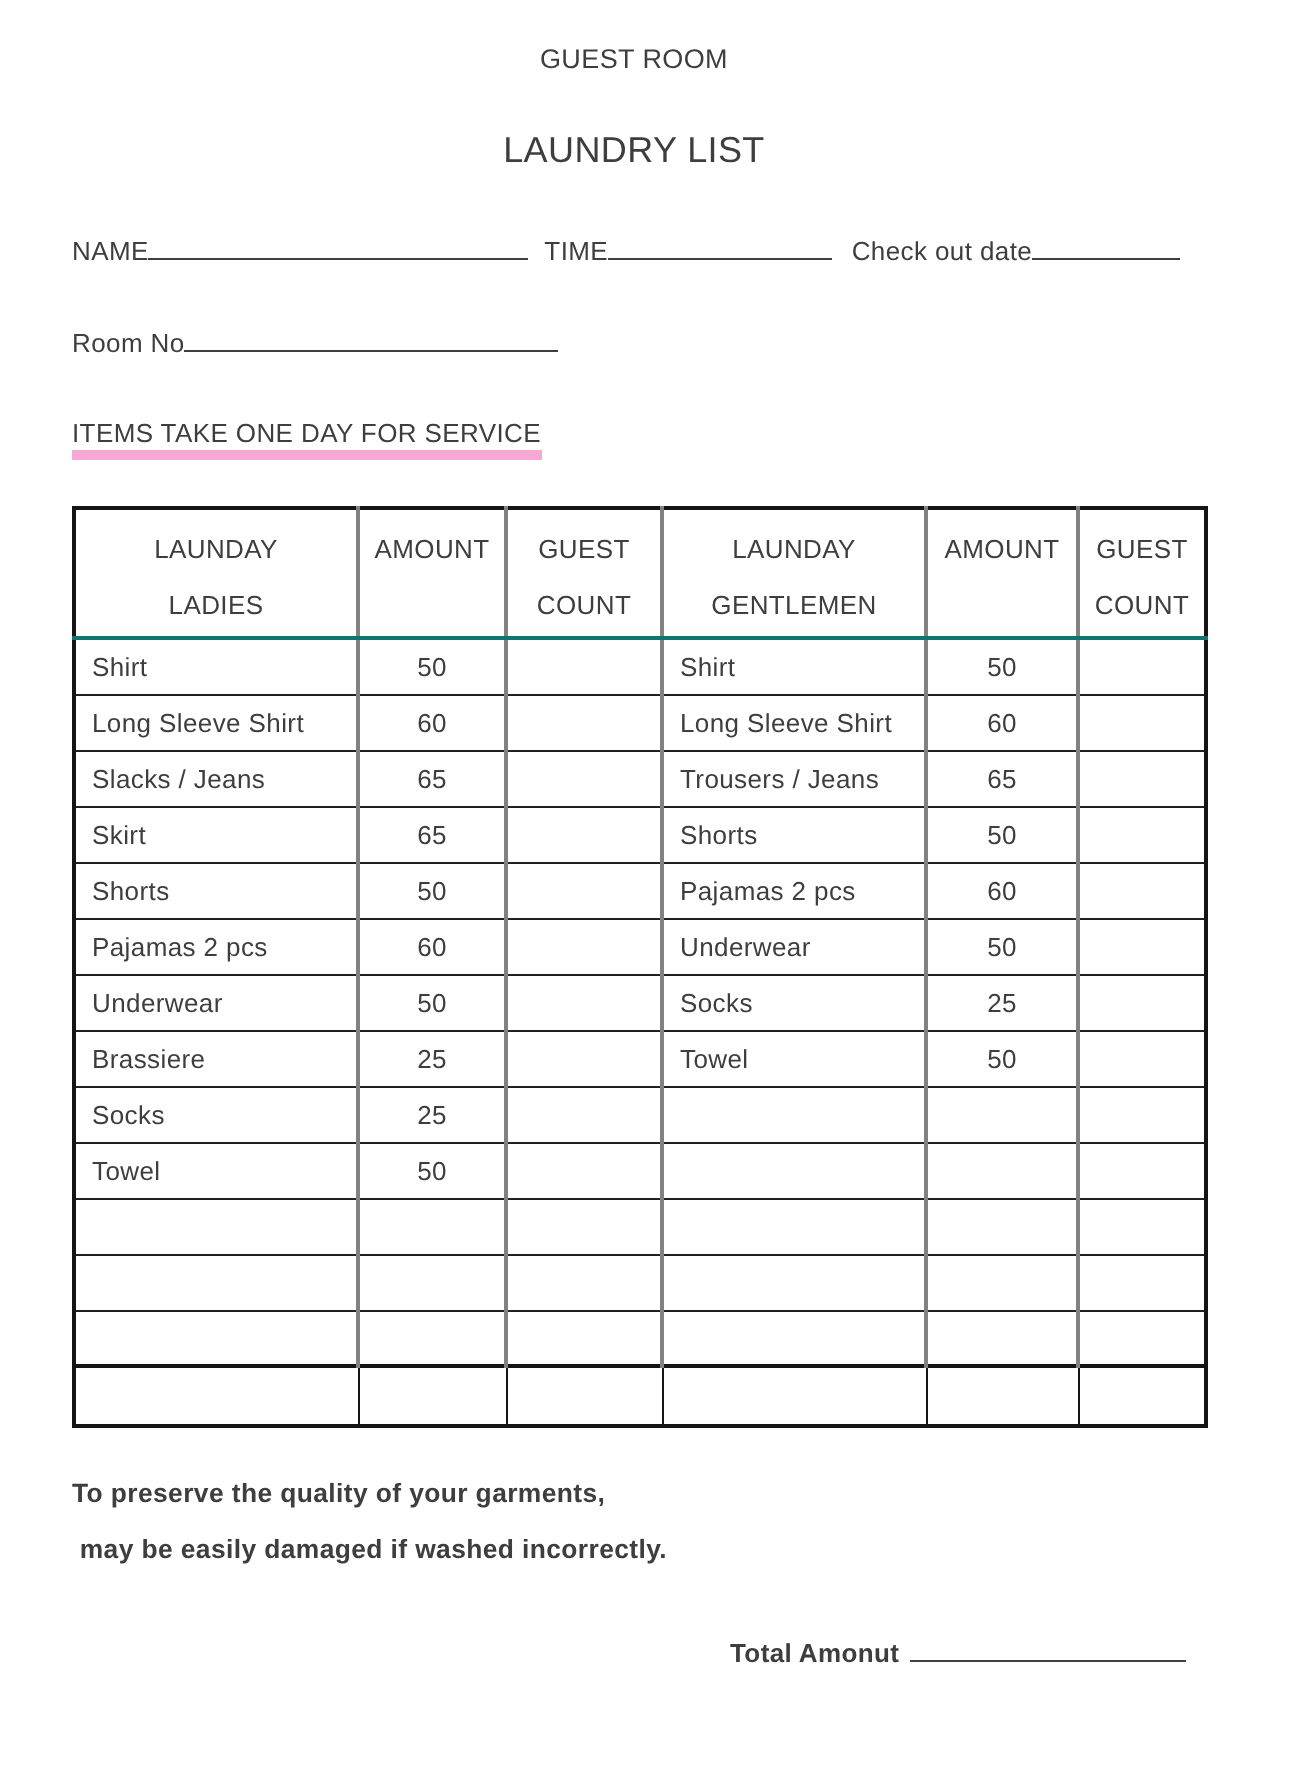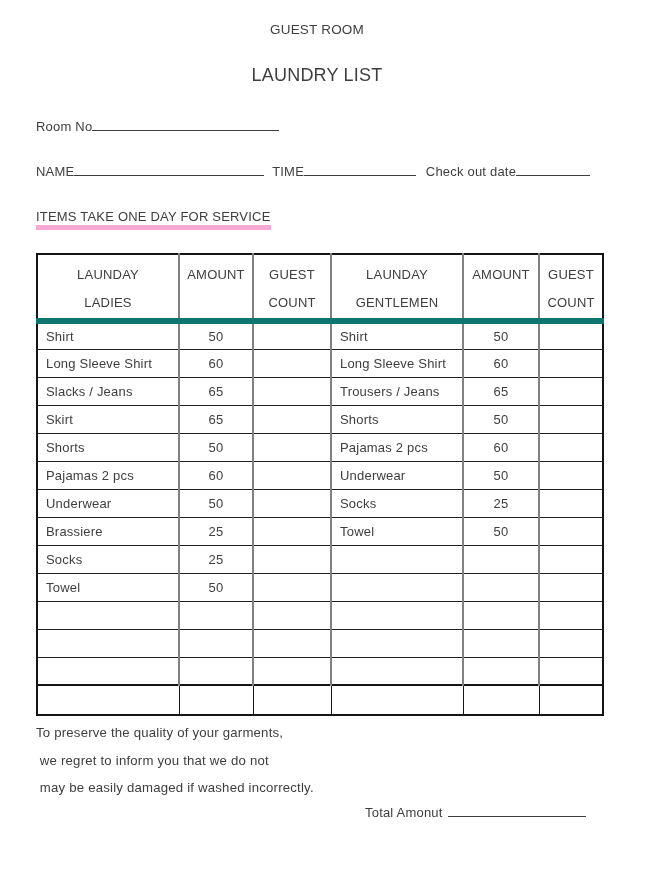--- a/index.html
+++ b/index.html
@@ -73,21 +73,21 @@
     width: 566px;
     border: 2px solid #151515;
   }
   table.laundry th {
     font-weight: normal;
     vertical-align: top;
     text-align: center;
     padding-top: 6px;
     line-height: 28px;
     font-size: 13px;
-    border-bottom: 6px solid #0f766e;
+    border-bottom: 2px solid #0f766e;
   }
   table.laundry th, table.laundry td {
     border-left: 2px solid #828282;
     border-right: 2px solid #828282;
     overflow: hidden;
   }
   table.laundry th:first-child, table.laundry td:first-child { border-left: none; }
   table.laundry th:last-child,  table.laundry td:last-child  { border-right: none; }
   table.laundry th:nth-child(4), table.laundry td:nth-child(4) { border-left-color: #6d6d6d; }
   table.laundry td {
@@ -105,22 +105,23 @@
     border-right-color: #151515;
     border-left-width: 1px;
     border-right-width: 1px;
   }
   table.laundry td.item { padding-left: 8px; text-align: left; }
   table.laundry td.num  { text-align: center; }
 
   .footer {
     position: relative;
     margin-left: 36px;
-    margin-top: 3px;
+    margin-top: 19px;
     width: 590px;
+    font-weight: bold;
   }
   .note-line {
     white-space: pre;
     line-height: 27.7px;
     font-size: 13.2px;
   }
   .total-row {
     position: absolute;
     left: 329px;
     top: 84px;
@@ -128,28 +129,28 @@
   }
 </style>
 </head>
 <body>
 
 <div class="doc">
 
   <div class="title">GUEST ROOM</div>
   <div class="subtitle">LAUNDRY LIST</div>
 
-  <div class="field-row room">
-    <span>Room No</span><span class="uline room-line"></span>
-  </div>
-
   <div class="field-row">
     <span>NAME</span><span class="uline name-line"></span>
     <span class="lbl-time">TIME</span><span class="uline time-line"></span>
     <span>Check out date</span><span class="uline date-line"></span>
+  </div>
+
+  <div class="field-row room">
+    <span>Room No</span><span class="uline room-line"></span>
   </div>
 
   <div class="service-note">
     <span>ITEMS TAKE ONE DAY FOR SERVICE</span>
   </div>
 
   <table class="laundry">
     <colgroup>
       <col style="width:142px">
         <col style="width:74px">
@@ -295,20 +296,19 @@
           <td class="num"></td>
           <td class="item"></td>
           <td class="num"></td>
           <td class="num"></td>
         </tr>
       </tbody>
     </table>
 
   <div class="footer">
     <div class="note-line">To preserve the quality of your garments,</div>
-    <div class="note-line"> we regret to inform you that we do not</div>
     <div class="note-line"> may be easily damaged if washed incorrectly.</div>
     <div class="total-row">
       <span>Total Amonut</span><span class="uline total-line"></span>
     </div>
   </div>
 
 </div>
 
 </body></html>

